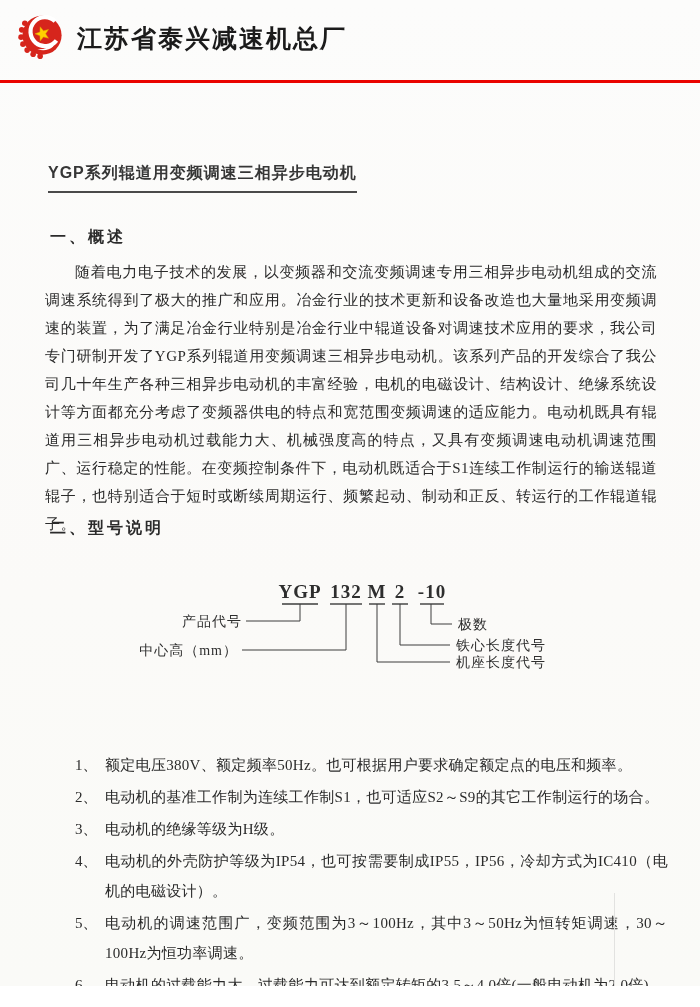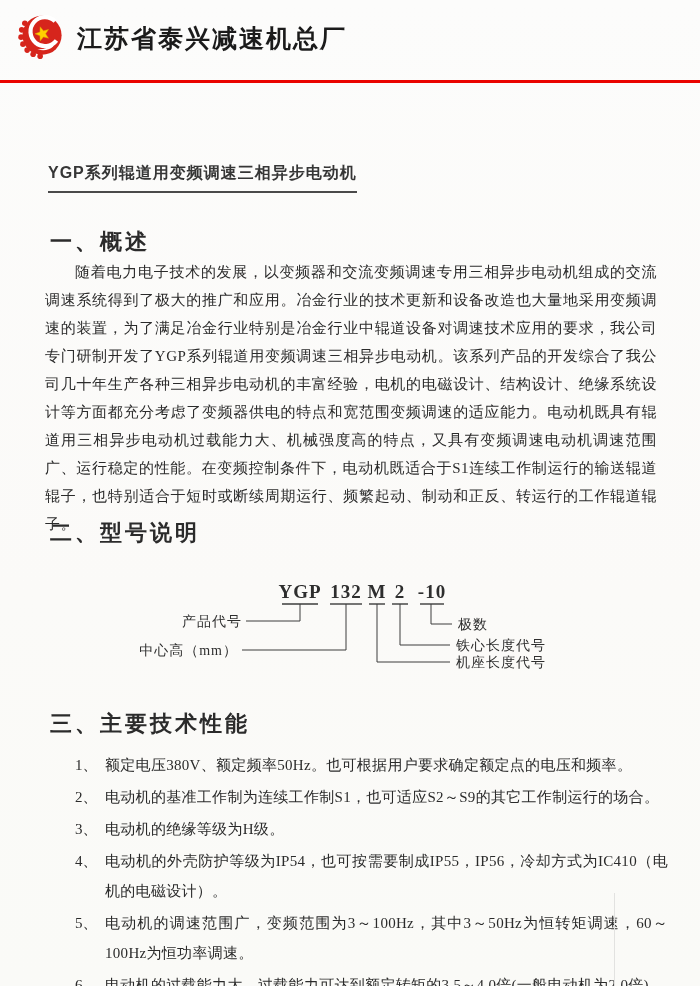--- a/index.html
+++ b/index.html
@@ -21,21 +21,21 @@
   .red-rule{position:absolute;left:0;top:80px;width:700px;height:3px;background:#ea0400;}
   
   .doc-title{
     position:absolute;left:48px;top:163px;margin:0;display:inline-block;
     font-family:"Liberation Sans","DejaVu Sans",sans-serif;font-size:16px;font-weight:bold;
     color:#363636;letter-spacing:1px;padding-bottom:7px;border-bottom:2px solid #4a4a4a;white-space:nowrap;
   }
   
   .sec{
     position:absolute;left:50px;margin:0;font-family:"Liberation Sans","DejaVu Sans",sans-serif;
-    font-size:22px;font-weight:bold;color:#2b2b2b;letter-spacing:3px;white-space:nowrap;
+    font-size:16px;font-weight:bold;color:#2b2b2b;letter-spacing:3px;white-space:nowrap;
   }
   .h-overview{top:227px;}
   .h-model{top:518px;}
   .h-perf{top:709px;}
   
   .overview{
     position:absolute;left:45px;top:258px;width:612px;margin:0;
     font-size:15px;line-height:28px;letter-spacing:0.5px;color:#2b2b2b;
     text-align:justify;text-indent:2em;
   }
@@ -114,42 +114,41 @@
     </g>
 
     <text class="lbl" x="242" y="626" text-anchor="end">产品代号</text>
     <text class="lbl" x="238" y="655" text-anchor="end">中心高（mm）</text>
 
     <text class="lbl" x="458" y="629">极数</text>
     <text class="lbl" x="456" y="650">铁心长度代号</text>
     <text class="lbl" x="456" y="667">机座长度代号</text>
   </svg>
 
-  <h2 class="sec h-perf">三、主要技术性能</h2>
 
   <ol class="perf">
     <li>
       <span class="mk">1、</span>
       <span class="tx">额定电压380V、额定频率50Hz。也可根据用户要求确定额定点的电压和频率。</span>
     </li>
     <li>
       <span class="mk">2、</span>
       <span class="tx">电动机的基准工作制为连续工作制S1，也可适应S2～S9的其它工作制运行的场合。</span>
     </li>
     <li>
       <span class="mk">3、</span>
       <span class="tx">电动机的绝缘等级为H级。</span>
     </li>
     <li>
       <span class="mk">4、</span>
       <span class="tx">电动机的外壳防护等级为IP54，也可按需要制成IP55，IP56，冷却方式为IC410（电机的电磁设计）。</span>
     </li>
     <li>
       <span class="mk">5、</span>
-      <span class="tx">电动机的调速范围广，变频范围为3～100Hz，其中3～50Hz为恒转矩调速，60～100Hz为恒功率调速。</span>
+      <span class="tx">电动机的调速范围广，变频范围为3～100Hz，其中3～50Hz为恒转矩调速，30～100Hz为恒功率调速。</span>
     </li>
     <li>
       <span class="mk">6、</span>
       <span class="tx">电动机的过载能力大，过载能力可达到额定转矩的3.5～4.0倍(一般电动机为2.0倍)。</span>
     </li>
   </ol>
 
   <div class="paper-edge"></div>
 </div>
 

